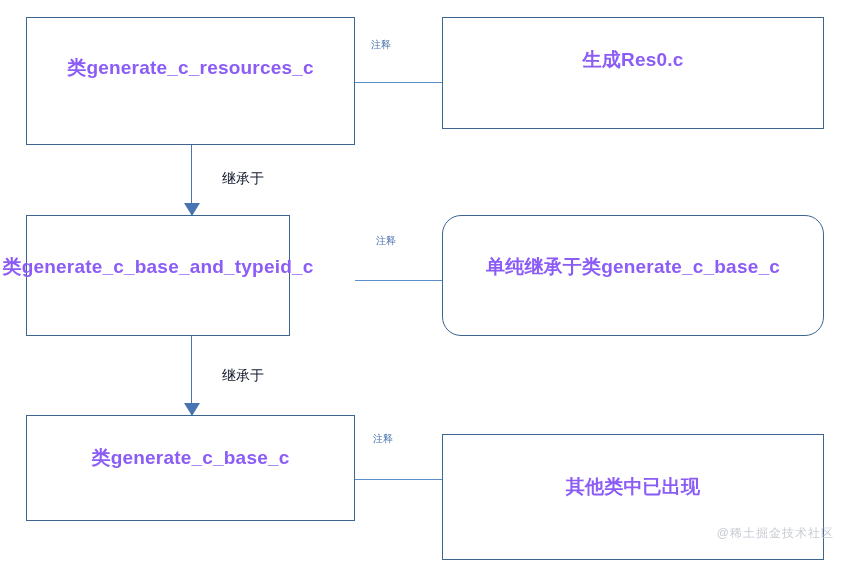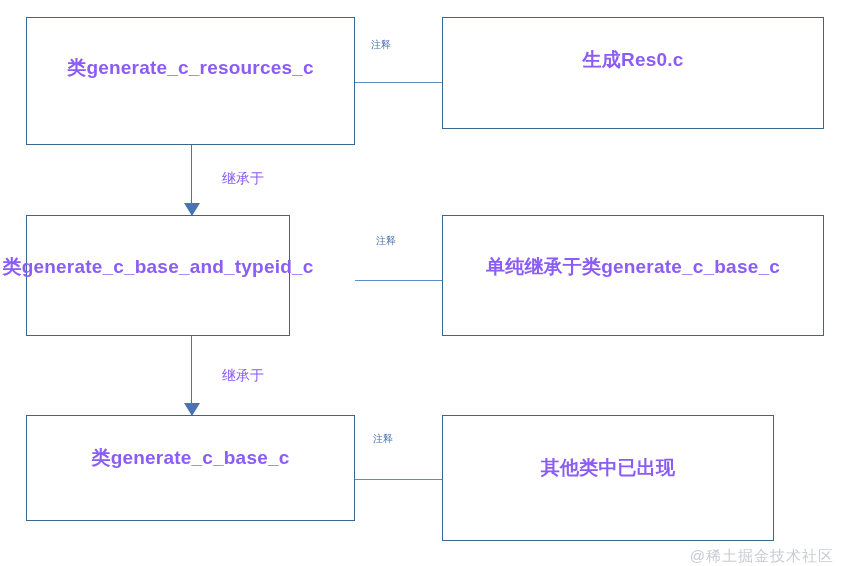--- a/index.html
+++ b/index.html
@@ -41,22 +41,22 @@
     margin-top: 8px;
   }
 
   
   .box-left-1 { left: 26px;  top: 17px;  width: 329px; height: 128px; }
   .box-left-2 { left: 26px;  top: 215px; width: 264px; height: 121px; }
   .box-left-3 { left: 26px;  top: 415px; width: 329px; height: 106px; }
 
   
   .box-right-1 { left: 442px; top: 17px;  width: 382px; height: 112px; }
-  .box-right-2 { left: 442px; top: 215px; width: 382px; height: 121px; }
-  .box-right-3 { left: 442px; top: 415px; width: 332px; height: 126px; }
+  .box-right-2 { left: 442px; top: 215px; width: 382px; height: 121px; border-radius: 19px; }
+  .box-right-3 { left: 442px; top: 434px; width: 382px; height: 126px; }
 
   
   .box-left-1 .node-label { transform: translateY(-17px); }
   .box-left-2 .node-label { transform: translateY(-12px); }
   .box-left-3 .node-label { transform: translateY(-14px); }
   .box-right-1 .node-label { transform: translateY(-17px); }
   .box-right-2 .node-label { transform: translateY(-12px); }
   .box-right-3 .node-label { transform: translateY(-14px); }
 
   
@@ -106,35 +106,35 @@
     bottom: -1px;
     width: 0;
     height: 0;
     border-left: 8px solid transparent;
     border-right: 8px solid transparent;
     border-top: 13px solid #4874b4;
   }
 
   .arrow-label {
     position: absolute;
-    color: #8b5cf6;
+    color: #0f172a;
     font-size: 14px;
     white-space: nowrap;
     font-family: "Liberation Sans", "DejaVu Sans", sans-serif;
   }
   .arrow-label-1 { left: 222px; top: 170px; }
   .arrow-label-2 { left: 222px; top: 367px; }
 
   
   .watermark {
     position: absolute;
     right: 14px;
-    bottom: 0;
+    bottom: 24px;
     color: #c9ccd4;
-    font-size: 15px;
+    font-size: 12px;
     letter-spacing: 1px;
     white-space: nowrap;
     font-family: "Liberation Sans", "DejaVu Sans", sans-serif;
     pointer-events: none;
   }
 </style>
 </head>
 <body>
 
 <div id="diagram">

